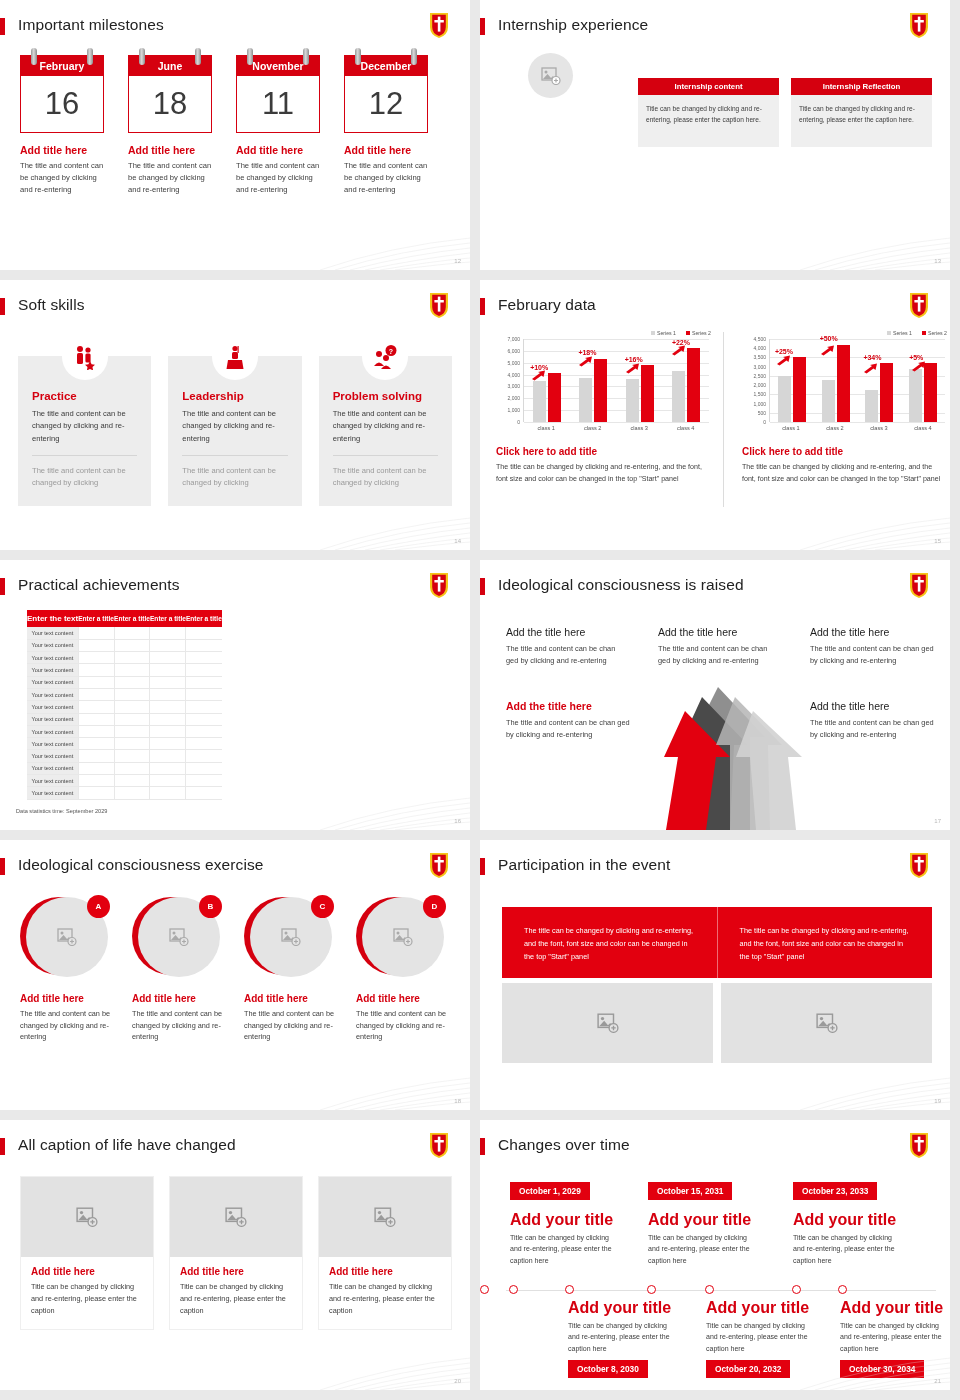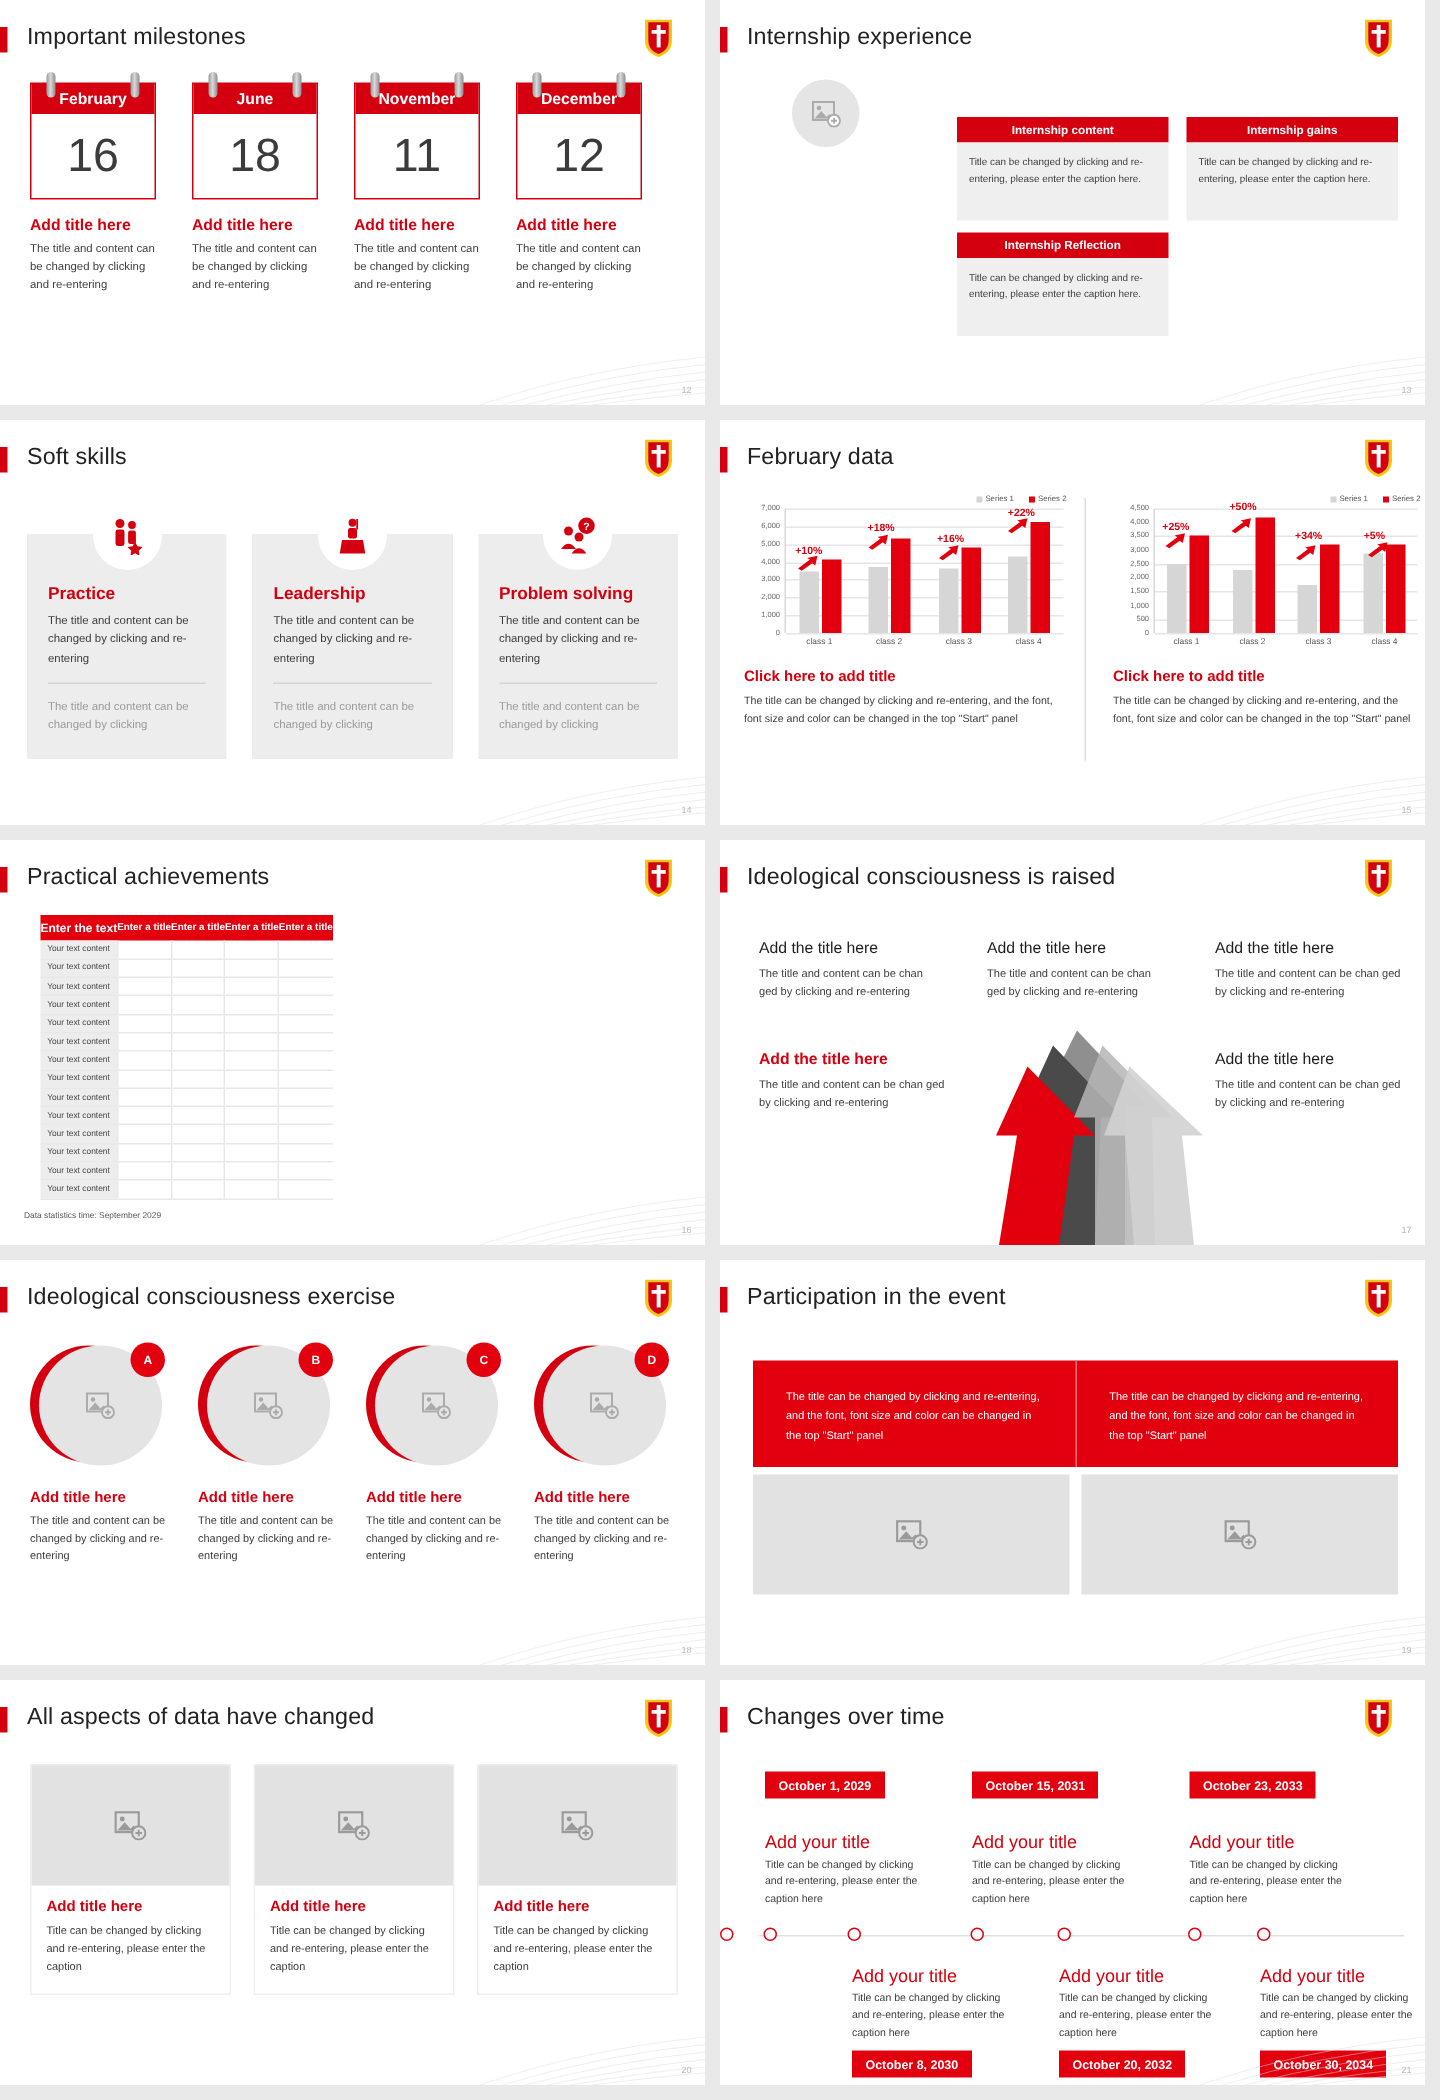--- a/index.html
+++ b/index.html
@@ -200,21 +200,21 @@
   .asp-d { margin-top: 4px; font-size: 7.3px; color: #3d3d3d; line-height: 1.65; }
 
   
   .tl-line { position: absolute; left: 26px; right: 14px; top: 170px;
              height: 1px; background: #e0e0e0; }
   .tl-dot { position: absolute; top: 165px; width: 9px; height: 9px; border-radius: 50%;
             background: #fff; border: 1.4px solid #e2000f; }
   .tl-item { position: absolute; width: 112px; }
   .tl-chip { display: inline-block; background: #e2000f; color: #fff; font-weight: bold;
              font-size: 8.3px; padding: 4px 9px; }
-  .tl-t { color: #d5000f; font-weight: normal; font-size: 12px; margin-top: 22px; }
+  .tl-t { color: #d5000f; font-weight: bold; font-size: 16px; margin-top: 11px; }
   .tl-d { font-size: 7px; color: #3d3d3d; line-height: 1.62; margin-top: 3px; }
   .tl-card-top { position: absolute; }
   .tl-card-bot { position: absolute; }
 </style>
 </head>
 <body>
 
 <div class="grid">
 
   <div class="slide">
@@ -303,24 +303,20 @@
         <circle cx="5" cy="5" r="1.5" fill="#aaa"></circle>
         <path d="M2 12 L6.5 7 L10 11 L12 9 L14 12 Z" fill="#aaa"></path>
         <circle cx="15" cy="13.5" r="4" fill="#fff" stroke="#aaa" stroke-width="1.2"></circle>
         <path d="M15 11.5 V15.5 M13 13.5 H17" stroke="#aaa" stroke-width="1.2"></path>
       </svg>
     </div>
 
     <div class="int-grid">
       <div class="int-cell">
         <div class="int-head">Internship content</div>
-        <div class="int-text">Title can be changed by clicking and re-entering, please enter the caption here.</div>
-      </div>
-      <div class="int-cell">
-        <div class="int-head">Internship gains</div>
         <div class="int-text">Title can be changed by clicking and re-entering, please enter the caption here.</div>
       </div>
       <div class="int-cell">
         <div class="int-head">Internship Reflection</div>
         <div class="int-text">Title can be changed by clicking and re-entering, please enter the caption here.</div>
       </div>
     </div>
 
     <svg class="waves" viewBox="0 0 230 70" preserveAspectRatio="none">
       <g fill="none" stroke="#dcdcdc" stroke-width=".6">
@@ -908,21 +904,21 @@
           <path d="M125 70 Q183 58 230 53"></path>
         <path d="M140 70 Q193 61 230 58"></path>
           <path d="M155 70 Q202 64 230 62"></path>
       </g>
     </svg>
     <div class="pageno">19</div>
   </div>
 
   <div class="slide">
     <div class="title-bar"></div>
-    <div class="s-title">All aspects of data have changed</div>
+    <div class="s-title">All caption of life have changed</div>
     <div class="logo">
       <svg viewBox="0 0 18 25" width="18" height="25">
         <path d="M0 0 H18 V14 Q18 22 9 25 Q0 22 0 14 Z" fill="#f5c518"></path>
         <path d="M2.2 1.8 H15.8 V14 Q15.8 20.6 9 23 Q2.2 20.6 2.2 14 Z" fill="#d5000f"></path>
         <rect x="7.8" y="3.6" width="2.6" height="15" fill="#fff"></rect>
         <rect x="4.4" y="7.0" width="9.4" height="2.5" fill="#fff"></rect>
       </svg>
     </div>
 
     <div class="asp-row">

